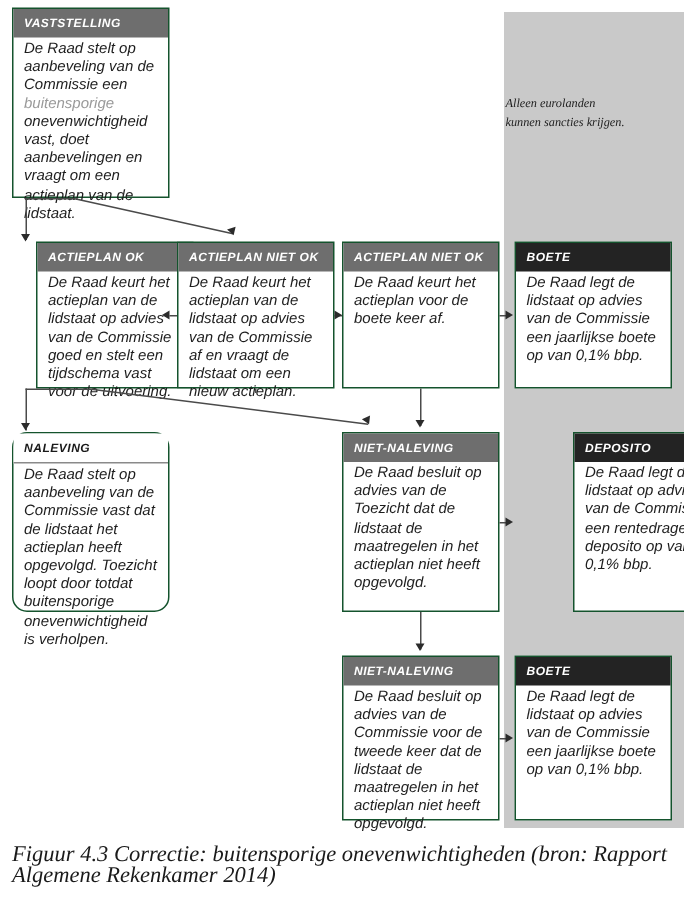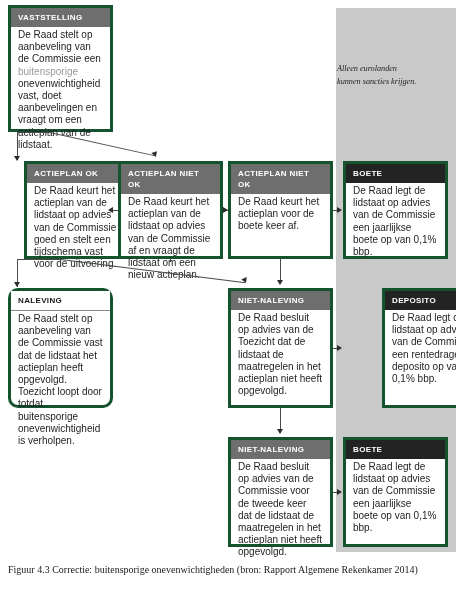--- a/index.html
+++ b/index.html
@@ -34,22 +34,23 @@
     font-size: 8.2px;
     line-height: 13px;
     color: #1d1d1d;
     font-family: "Liberation Serif", serif;
   }
 
   
   .box {
     position: absolute;
     background: #ffffff;
-    border: 3px solid #14532d;
+    border: 1px solid #14532d;
     box-sizing: border-box;
+    font-style: italic;
   }
   .box .hdr {
     font-size: 8px;
     font-weight: bold;
     letter-spacing: 0.35px;
     padding: 4px 7px 4px 7px;
     box-sizing: border-box;
     line-height: 11px;
   }
   .hdr-gray {
@@ -108,21 +109,22 @@
     border-bottom: 3.5px solid transparent;
     border-right: 5px solid #2b2b2b;
   }
 
   .caption {
     position: absolute;
     left: 8px;
     top: 563px;
     width: 440px;
     font-family: "Liberation Serif", serif;
-    font-size: 10px;
+    font-style: italic;
+    font-size: 15px;
     line-height: 14px;
     color: #1a1a1a;
   }
 </style>
 </head>
 <body>
 
 <div id="diagram">
 
   <div class="gray-panel" style="left:336px; top:8px; width:120px; height:544px;"></div>

